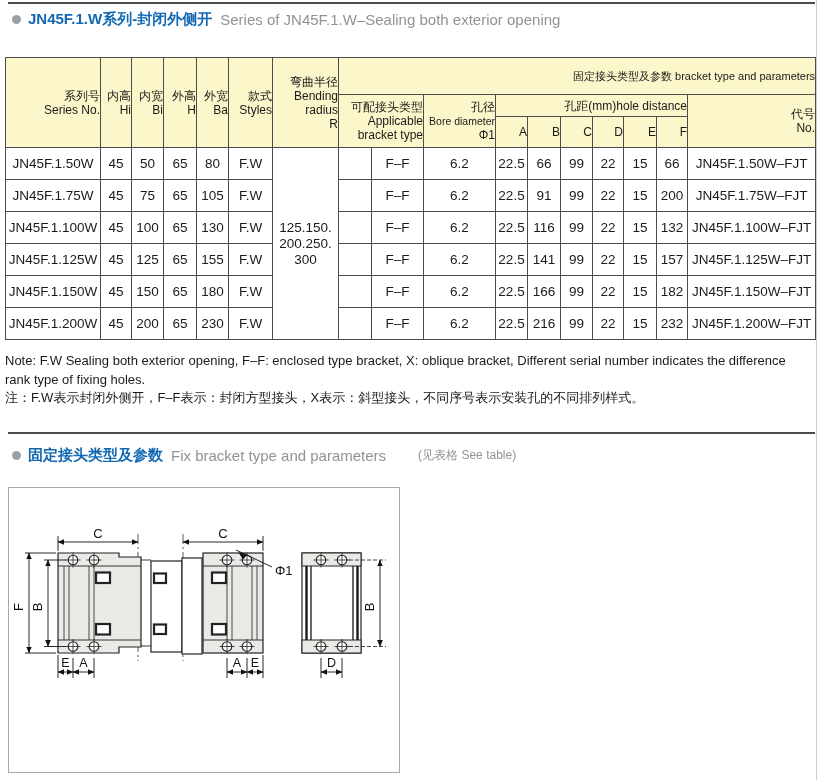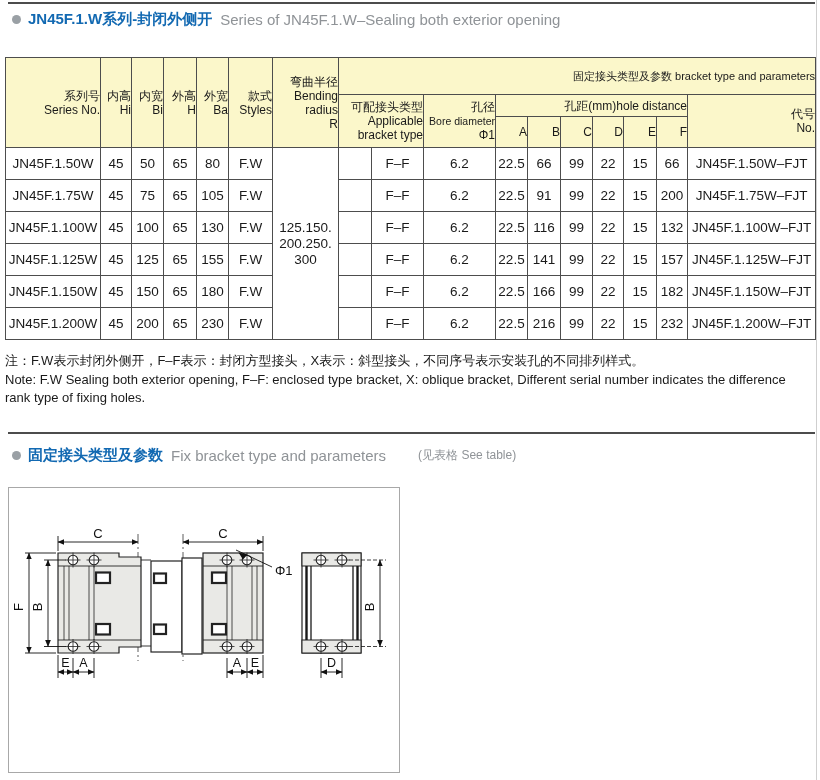--- a/index.html
+++ b/index.html
@@ -236,22 +236,22 @@
       <td>99</td>
       <td>22</td>
       <td>15</td>
       <td>232</td>
       <td class="code">JN45F.1.200W–FJT</td>
     </tr>
   </tbody>
 </table>
 
 <div class="notes">
+  <p>Note: F.W Sealing both exterior opening, F–F: enclosed type bracket, X: oblique bracket, Different serial number indicates the difference rank type of fixing holes.</p>
   <p>注：F.W表示封闭外侧开，F–F表示：封闭方型接头，X表示：斜型接头，不同序号表示安装孔的不同排列样式。</p>
-  <p>Note: F.W Sealing both exterior opening, F–F: enclosed type bracket, X: oblique bracket, Different serial number indicates the difference rank type of fixing holes.</p>
 </div>
 
 <div class="rule" style="left:8px;top:432px;width:807px;"></div>
 
 <div class="sec-title" style="left:12px;top:446px;">
   <span class="bullet"></span>
   <span class="t-zh">固定接头类型及参数</span>
   <span class="t-en">Fix bracket type and parameters</span>
   <span class="t-see">(见表格 See table)</span>
 </div>

